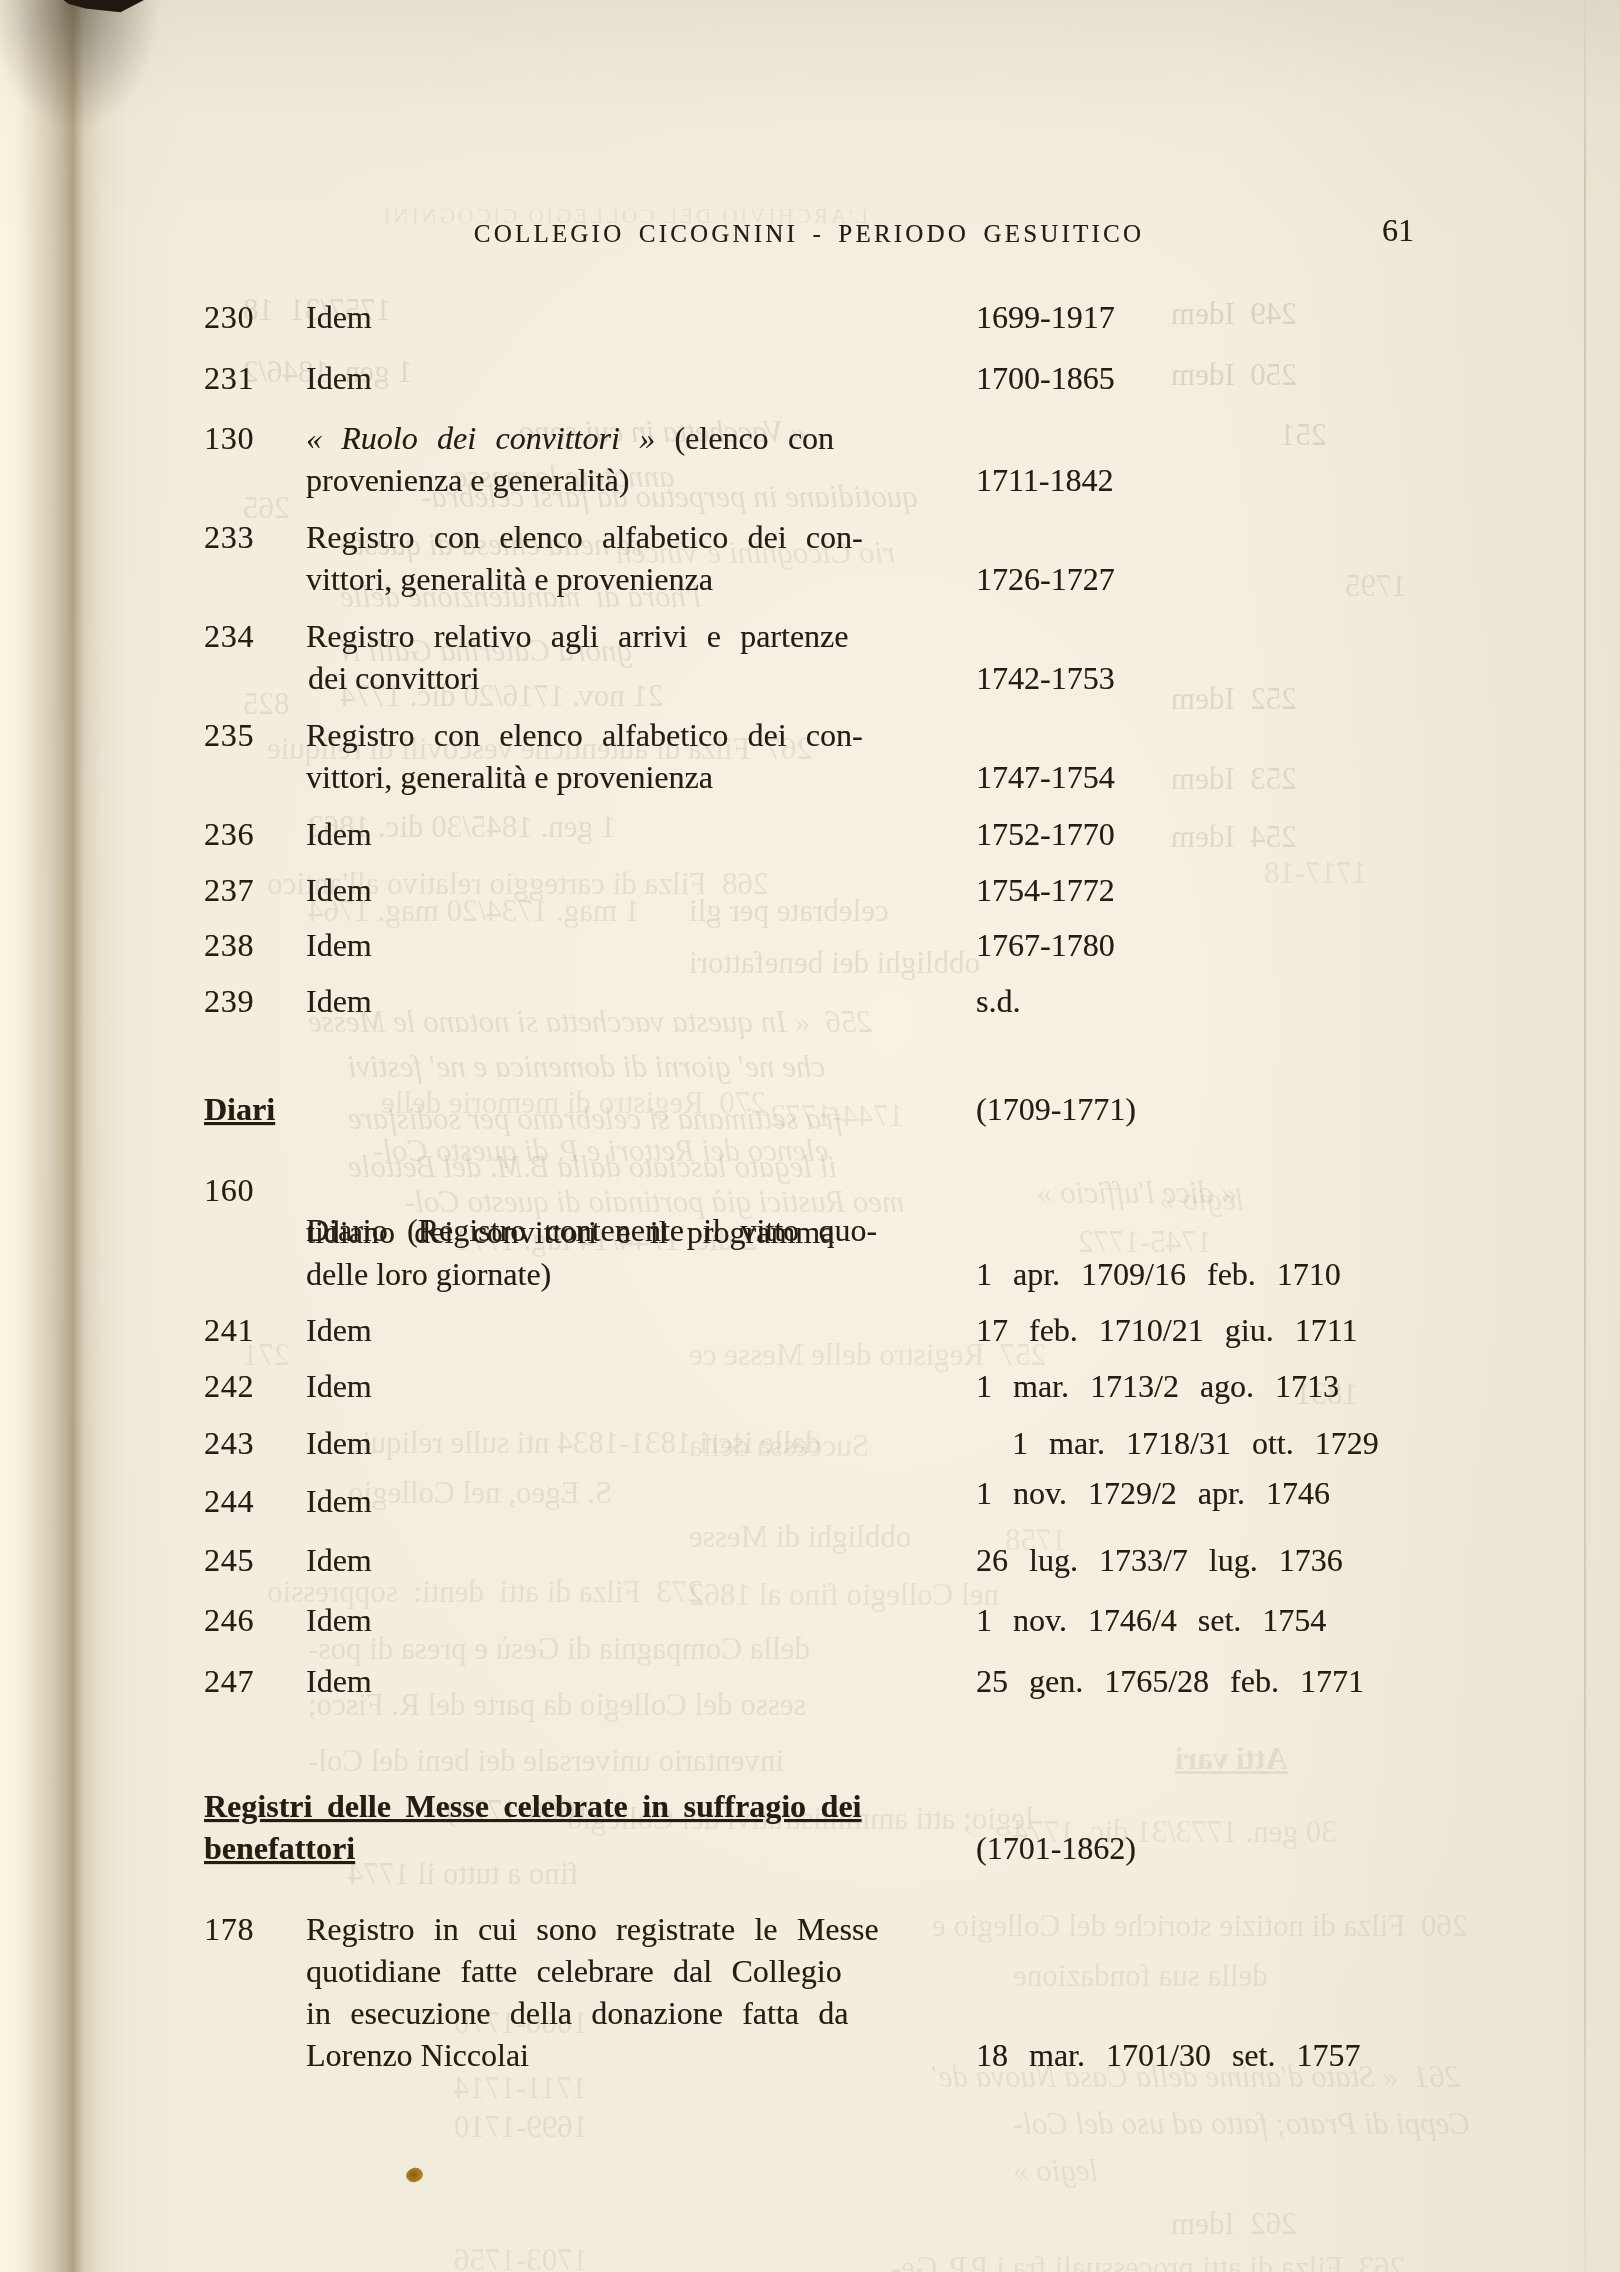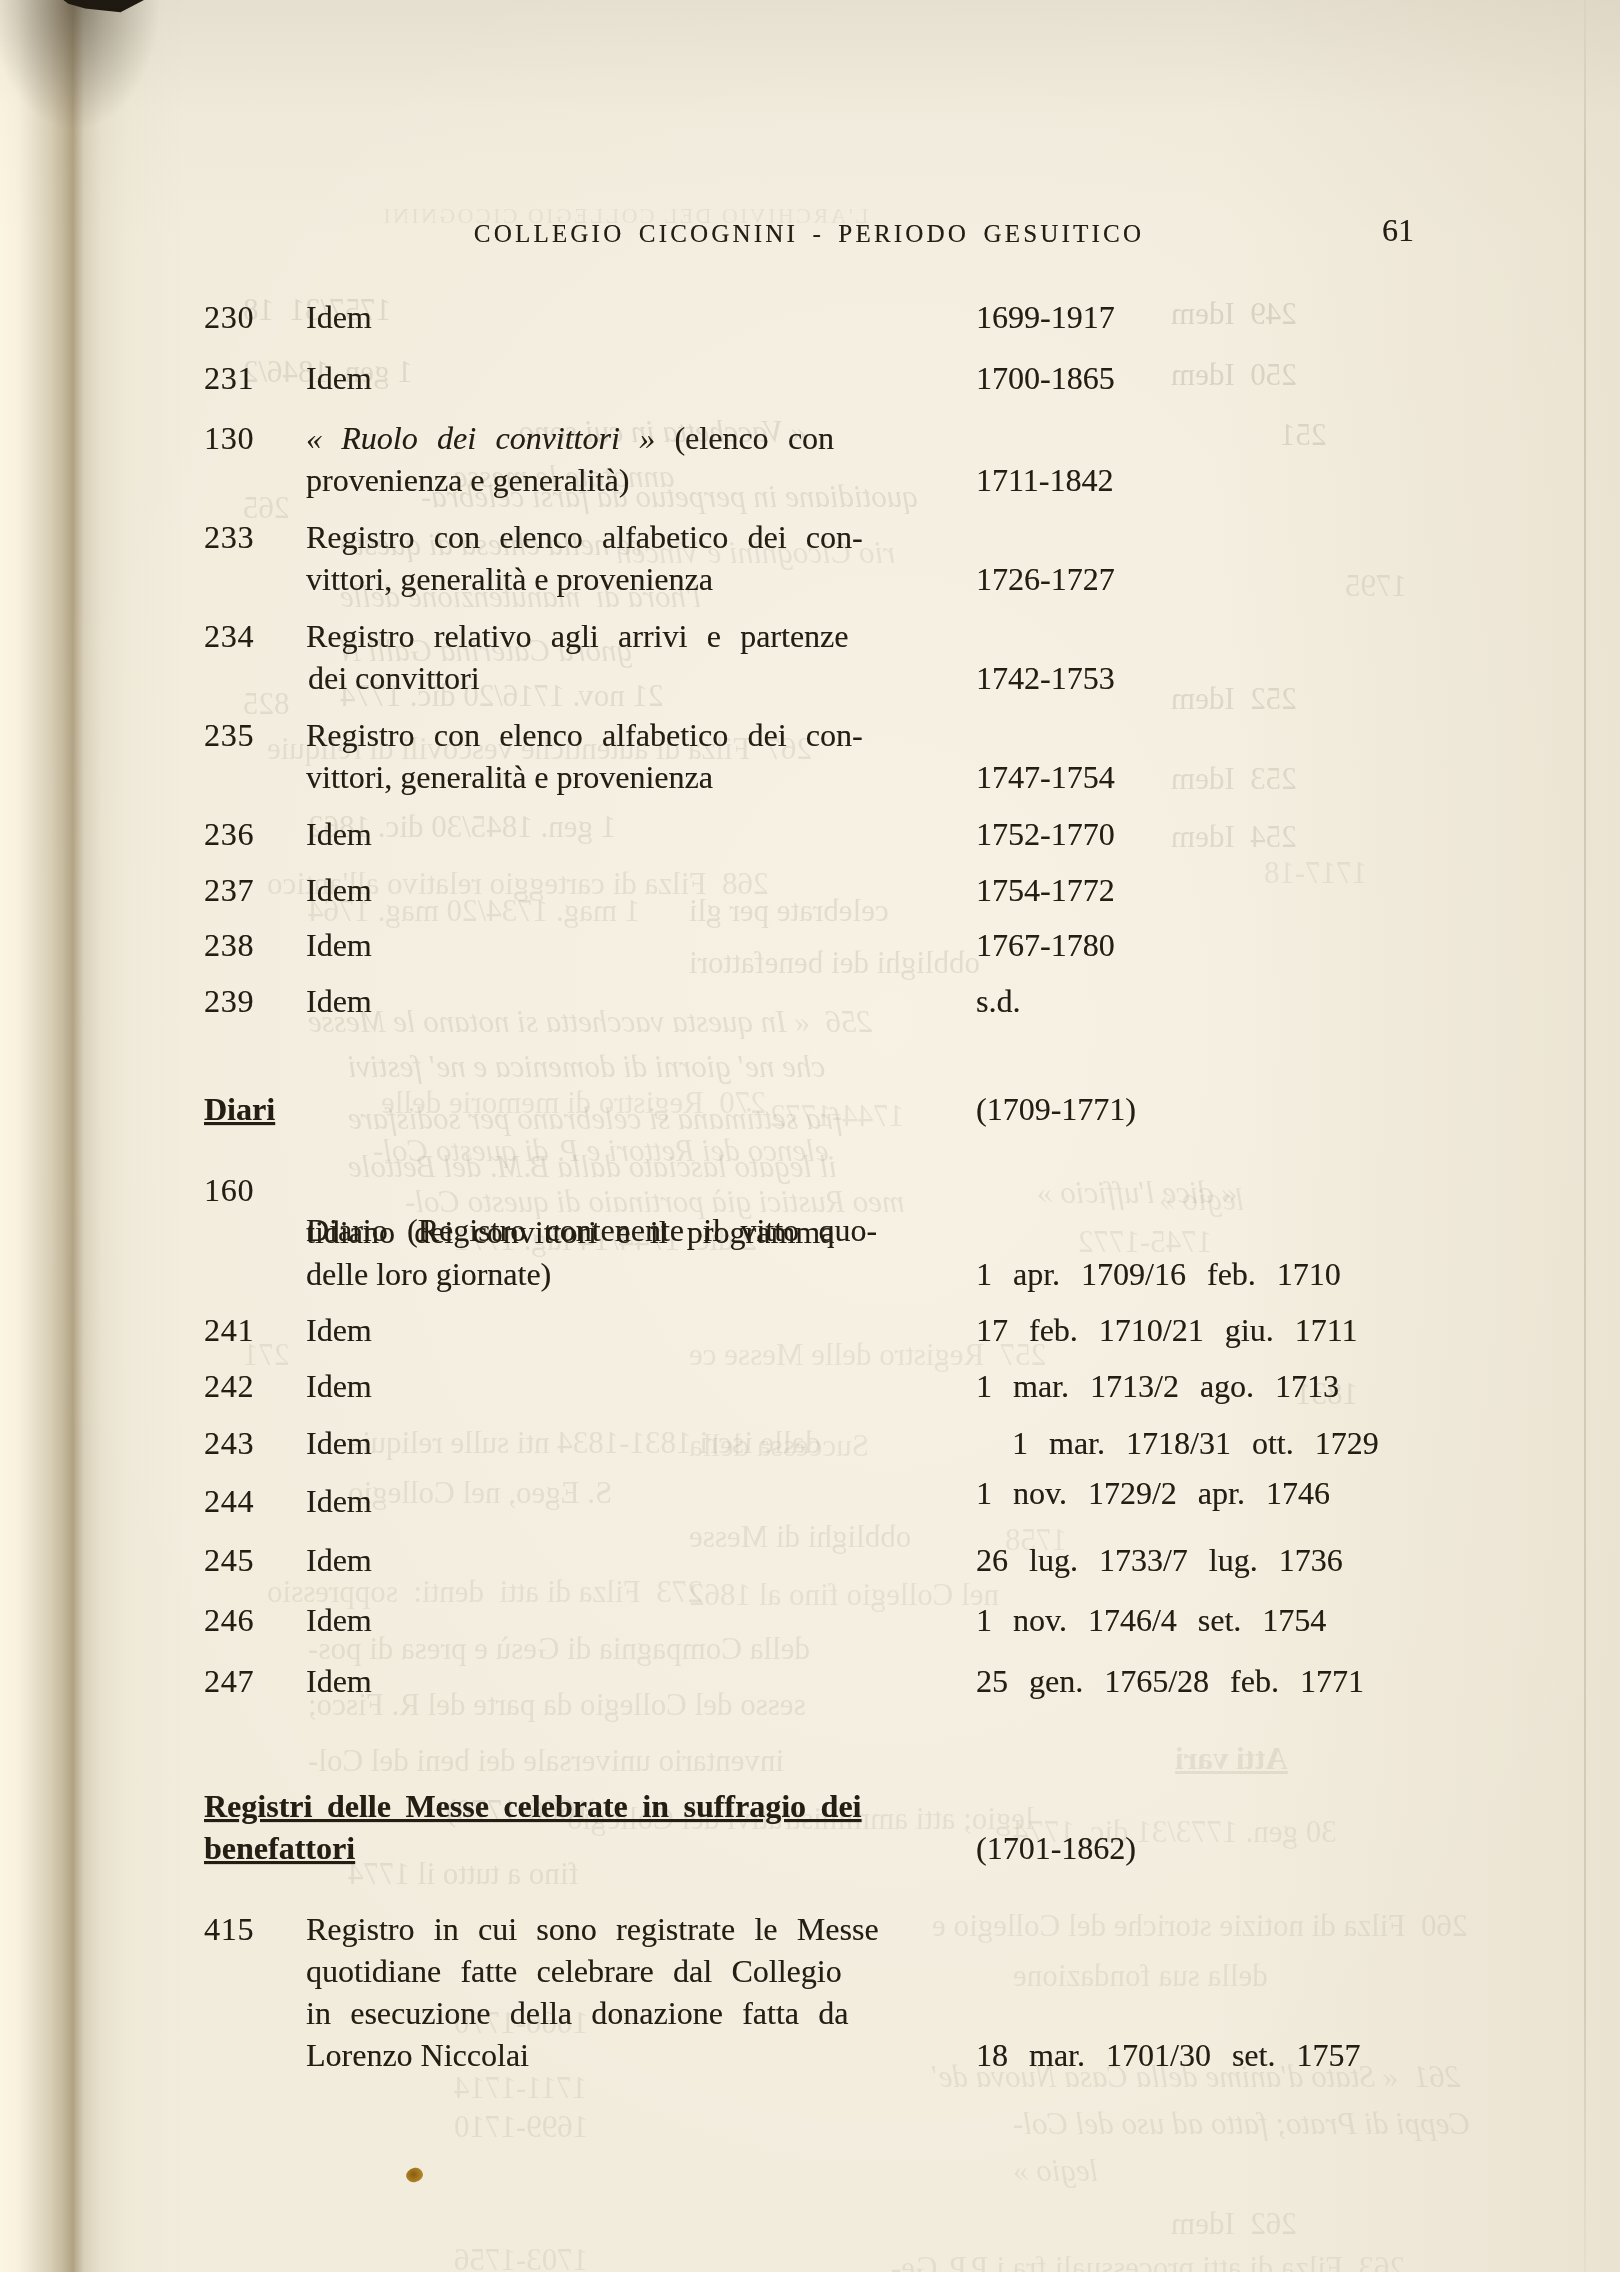--- a/index.html
+++ b/index.html
@@ -251,21 +251,21 @@
       <div class="txt num" style="left: 204px; top: 1664px;">247</div>
       <div class="txt" style="left: 306px; top: 1664px;"><span>Idem</span></div>
       <div class="txt date date-spread" style="top: 1664px;">25 gen. 1765/28 feb. 1771</div>
     </div>
     <div>
       <div class="txt sp-sm bold" style="left: 204px; top: 1789px;"><span>Registri delle Messe celebrate in suffragio dei</span></div>
       <div class="txt bold" style="left: 204px; top: 1831px;"><span>benefattori</span></div>
       <div class="txt date" style="top: 1831px;">(1701-1862)</div>
     </div>
     <div>
-      <div class="txt num" style="left: 204px; top: 1912px;">415</div>
+      <div class="txt num" style="left: 204px; top: 1912px;">178</div>
       <div class="txt sp" style="left: 306px; top: 1912px;"><span>Registro in cui sono registrate le Messe</span></div>
       <div class="txt sp" style="left: 306px; top: 1954px;"><span>quotidiane fatte celebrare dal Collegio</span></div>
       <div class="txt sp" style="left: 306px; top: 1996px;"><span>in esecuzione della donazione fatta da</span></div>
       <div class="txt" style="left: 306px; top: 2038px;"><span>Lorenzo Niccolai</span></div>
       <div class="txt date date-spread" style="top: 2038px;">18 mar. 1701/30 set. 1757</div>
     </div>
   </main>
 
 
 </body></html>

